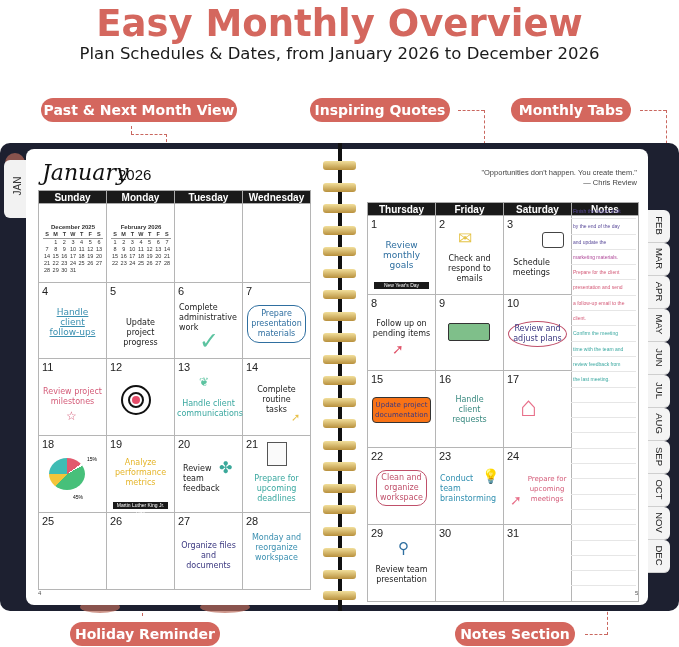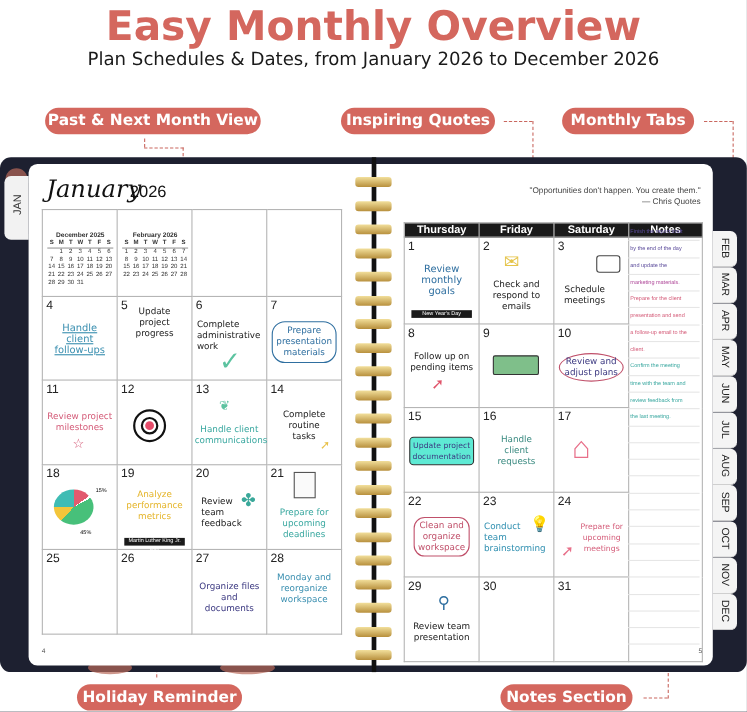--- a/index.html
+++ b/index.html
@@ -111,20 +111,26 @@
 <div class="month-year">2026</div>
 
 <table class="cal" style="left:38px;top:190px;width:272px;">
   <colgroup>
       <col style="width:68px">
       <col style="width:68px">
       <col style="width:68px">
       <col style="width:68px">
     </colgroup>
   <tbody>
+      <tr>
+    <th>Sunday</th>
+    <th>Monday</th>
+    <th>Tuesday</th>
+    <th>Wednesday</th>
+  </tr>
   <tr style="height:79px">
     <td>
           <div class="mini" id="mini-prev">
             <div class="mt">December 2025</div>
             <div class="row" style="font-weight:bold;border-bottom:0.5px solid #999;">
               <span>S</span>
               <span>M</span>
               <span>T</span>
               <span>W</span>
               <span>T</span>
@@ -231,21 +237,21 @@
     <td></td>
     <td></td>
   </tr>
   <tr style="height:76px">
     <td>
           <span class="num">4</span>
           <div class="note" style="top:24px;color:#3a8fb0;text-decoration:underline;font-size:9px;padding:0 6px;">Handle client follow-ups</div>
         </td>
     <td>
           <span class="num">5</span>
-          <div class="note" style="top:8px;color:#222;padding:0 10px;text-align:center;">Update project progress</div>
+          <div class="note" style="top:35px;color:#222;padding:0 10px;text-align:center;">Update project progress</div>
         </td>
     <td>
           <span class="num">6</span>
           <div class="note" style="top:20px;color:#222;padding:0 2px;text-align:left;left:2px;">Complete administrative work</div>
           <span style="position:absolute;left:24px;top:44px;color:#5cc3a0;font-size:24px;">✓</span>
         </td>
     <td>
           <span class="num">7</span>
           <div class="note" style="top:22px;color:#2f6fa0;border:1px solid #2f6fa0;border-radius:12px;margin:0 4px;padding:3px 2px;">Prepare presentation materials</div>
         </td>
@@ -311,21 +317,21 @@
     <td>
           <span class="num">28</span>
           <div class="note" style="top:20px;color:#3a8fb0;padding:0 6px;">Monday and reorganize workspace</div>
         </td>
   </tr>
 </tbody>
   </table>
 
 <div class="quote">
   <div>"Opportunities don't happen. You create them."</div>
-  <div>— Chris Quotes</div>
+  <div>— Chris Review</div>
 </div>
 
 <table class="cal" style="left:367px;top:202px;width:271px;">
   <colgroup>
       <col style="width:68px">
       <col style="width:68px">
       <col style="width:68px">
       <col style="width:67px">
     </colgroup>
   <tbody>
@@ -364,21 +370,21 @@
           <span style="position:absolute;left:12px;top:28px;width:42px;height:18px;background:#7fbf8a;border:1px solid #333;border-radius:2px;"></span>
         </td>
     <td>
           <span class="num">10</span>
           <div class="note" style="top:26px;color:#3b3880;border:1px solid #c0506a;border-radius:50%;margin:0 4px;padding:2px 2px;">Review and adjust plans</div>
         </td>
   </tr>
   <tr style="height:77px">
     <td>
           <span class="num">15</span>
-          <div class="note" style="top:26px;color:#3b3880;background:#5eead4;border:1px solid #333;border-radius:4px;margin:0 4px;padding:2px;font-size:7px;">Update project documentation</div>
+          <div class="note" style="top:26px;color:#3b3880;background:#f97316;border:1px solid #333;border-radius:4px;margin:0 4px;padding:2px;font-size:7px;">Update project documentation</div>
         </td>
     <td>
           <span class="num">16</span>
           <div class="note" style="top:24px;color:#3a8a80;padding:0 16px;">Handle client requests</div>
         </td>
     <td>
           <span class="num">17</span>
           <span style="position:absolute;left:16px;top:20px;color:#e8708a;font-size:28px;">⌂</span>
         </td>
   </tr>

